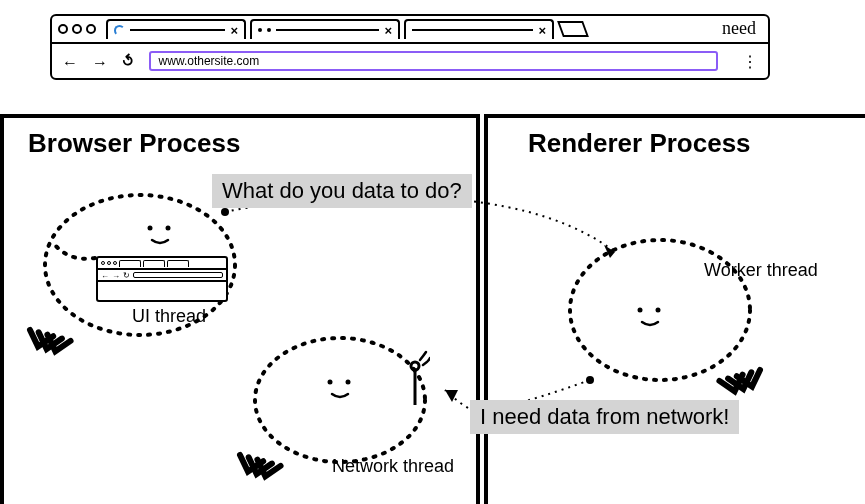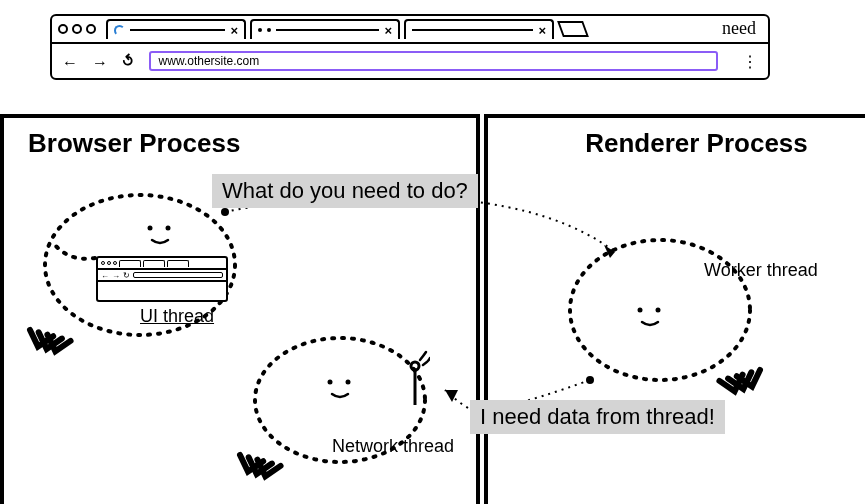--- a/index.html
+++ b/index.html
@@ -81,21 +81,21 @@
 
   .panel {
     position: absolute;
     border: 4px solid #000;
     border-bottom: none;
   }
   .panel.left {
     top: 114px; left: 0; width: 480px; height: 390px;
   }
   .panel.right {
-    top: 114px; left: 484px; width: 381px; height: 390px; border-right:none;text-align:center;
+    top: 114px; left: 484px; width: 381px; height: 390px; border-right:none;
   }
   .panel h2 {
     margin: 10px 0 0 24px;
     font-size: 26px;
     font-weight: 700;
   }
   .panel.right h2 { margin-left: 40px; }
 
   .speech {
     position: absolute;
@@ -124,22 +124,22 @@
   .mb-tab { width:22px;height:7px;border:1.5px solid #000;border-bottom:none;border-radius:2px 2px 0 0; }
   .mini-browser .mb-nav {
     height: 12px; border-bottom: 2px solid #000;
     display:flex;align-items:center;padding:0 3px;gap:3px;font-size:8px;
   }
   .mb-addr{flex:1;height:6px;border:1.5px solid #000;border-radius:2px;}
 
   .thread-label {
     position: absolute; font-size: 18px;
   }
-  .lbl-ui { top: 306px; left: 140px; text-decoration: underline; }
-  .lbl-net { top: 436px; left: 332px; }
+  .lbl-ui { top: 306px; left: 132px; }
+  .lbl-net { top: 456px; left: 332px; }
   .lbl-wrk { top: 260px; left: 704px; }
 
   .antenna {
     position: absolute;
     top: 350px; left: 400px;
     width: 30px; height: 60px;
     z-index: 3;
   }
 
   svg.overlay {
@@ -185,22 +185,22 @@
   </div>
 </div>
 
 <div class="panel left">
   <h2>Browser Process</h2>
 </div>
 <div class="panel right">
   <h2>Renderer Process</h2>
 </div>
 
-<div class="speech q">What do you need to do?</div>
-<div class="speech a">I need data from thread!</div>
+<div class="speech q">What do you data to do?</div>
+<div class="speech a">I need data from network!</div>
 
 <div class="mini-browser">
   <div class="mb-tabs">
     <span class="mb-dot"></span>
       <span class="mb-dot"></span>
       <span class="mb-dot"></span>
     <span class="mb-tab"></span>
       <span class="mb-tab"></span>
       <span class="mb-tab"></span>
   </div>

